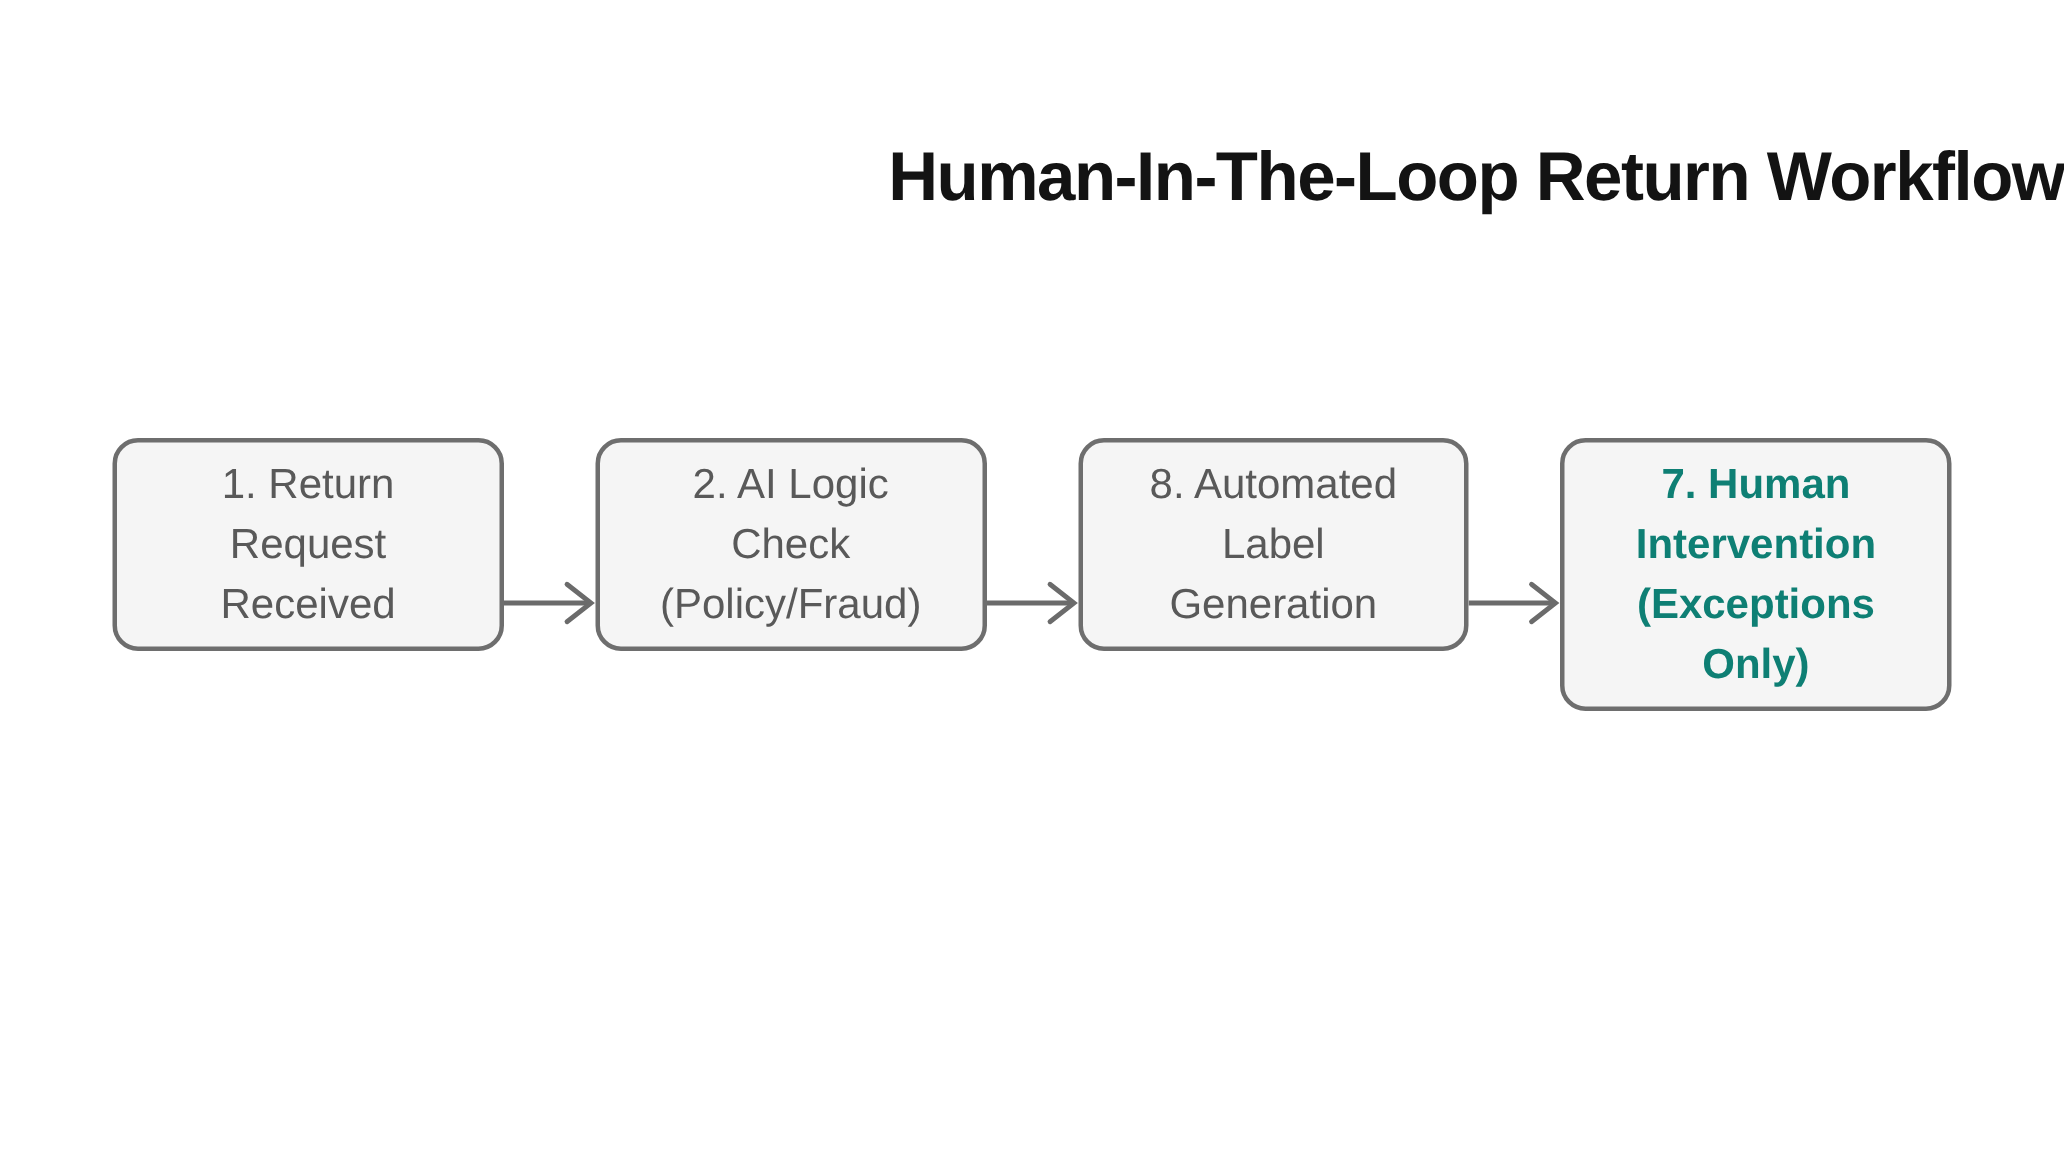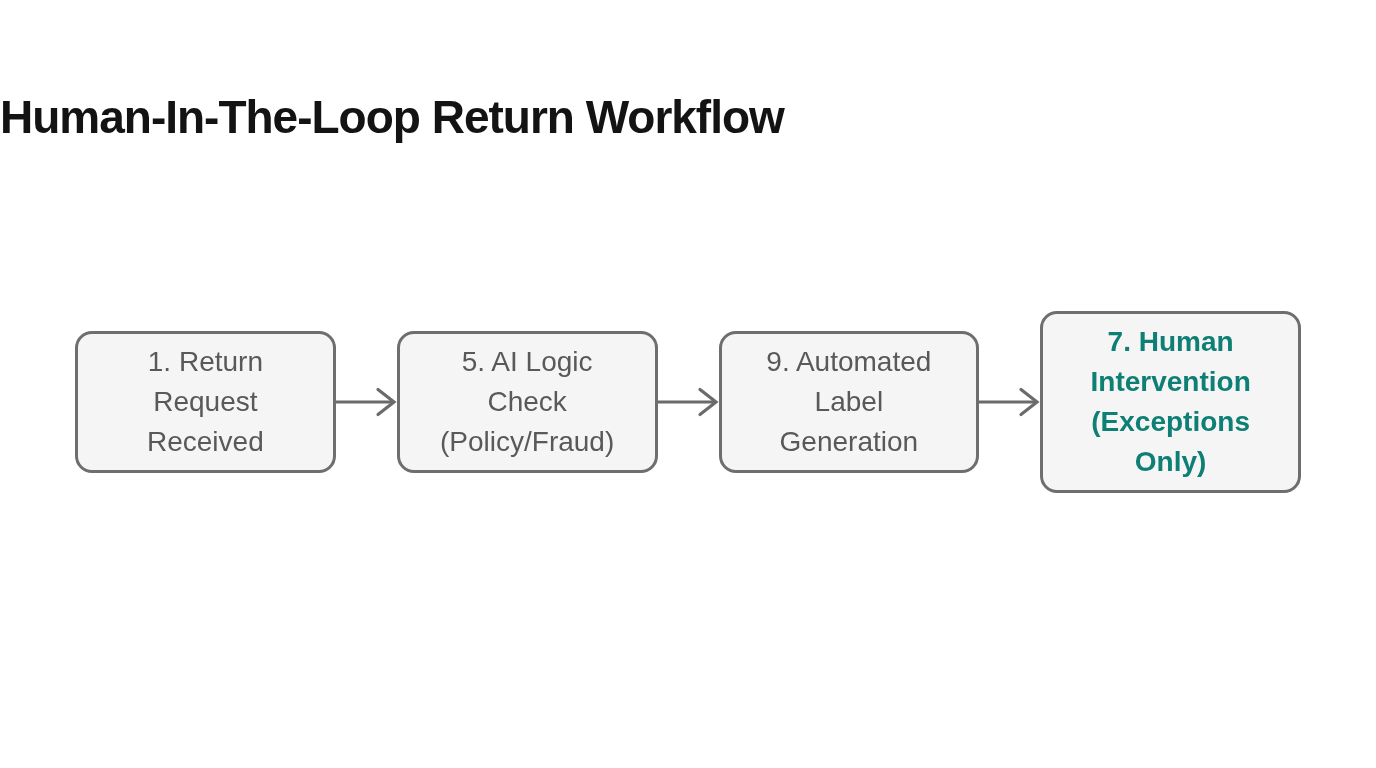--- a/index.html
+++ b/index.html
@@ -20,34 +20,34 @@
   }
   .canvas{
     position:absolute;
     inset:0;
   }
   .diagram-title{
     position:absolute;
     top:90px;
     left:0;
     width:100%;
-    text-align:left;
+    text-align:right;
     font-size:46px;
     font-weight:700;
     letter-spacing:-1px;
     color:var(--title-text);
   }
   .flow-row{
     position:absolute;
     top:292px;
     left:75px;
     width:1226px;
     height:220px;
     display:flex;
-    align-items:center;
+    align-items:flex-start;
   }
   .flow-step{
     flex:1 1 0;
     background:var(--box-fill);
     border:3px solid var(--box-border);
     border-radius:17px;
     display:flex;
     align-items:center;
     justify-content:center;
     padding:8px 14px;
@@ -90,34 +90,34 @@
     </div>
 
     <div class="connector">
       <svg width="61" height="40" viewBox="0 0 61 40" fill="none" stroke="currentColor" stroke-width="3.2">
         <line x1="0" y1="20" x2="56" y2="20"></line>
         <polyline points="42,7.5 58,20 42,32.5" stroke-linecap="round" stroke-linejoin="miter"></polyline>
       </svg>
     </div>
 
     <div class="flow-step">
-      <div class="step-label">5. AI Logic
+      <div class="step-label">2. AI Logic
 Check
 (Policy/Fraud)</div>
     </div>
 
     <div class="connector">
       <svg width="61" height="40" viewBox="0 0 61 40" fill="none" stroke="currentColor" stroke-width="3.2">
         <line x1="0" y1="20" x2="56" y2="20"></line>
         <polyline points="42,7.5 58,20 42,32.5" stroke-linecap="round" stroke-linejoin="miter"></polyline>
       </svg>
     </div>
 
     <div class="flow-step">
-      <div class="step-label">9. Automated
+      <div class="step-label">8. Automated
 Label
 Generation</div>
     </div>
 
     <div class="connector">
       <svg width="61" height="40" viewBox="0 0 61 40" fill="none" stroke="currentColor" stroke-width="3.2">
         <line x1="0" y1="20" x2="56" y2="20"></line>
         <polyline points="42,7.5 58,20 42,32.5" stroke-linecap="round" stroke-linejoin="miter"></polyline>
       </svg>
     </div>

